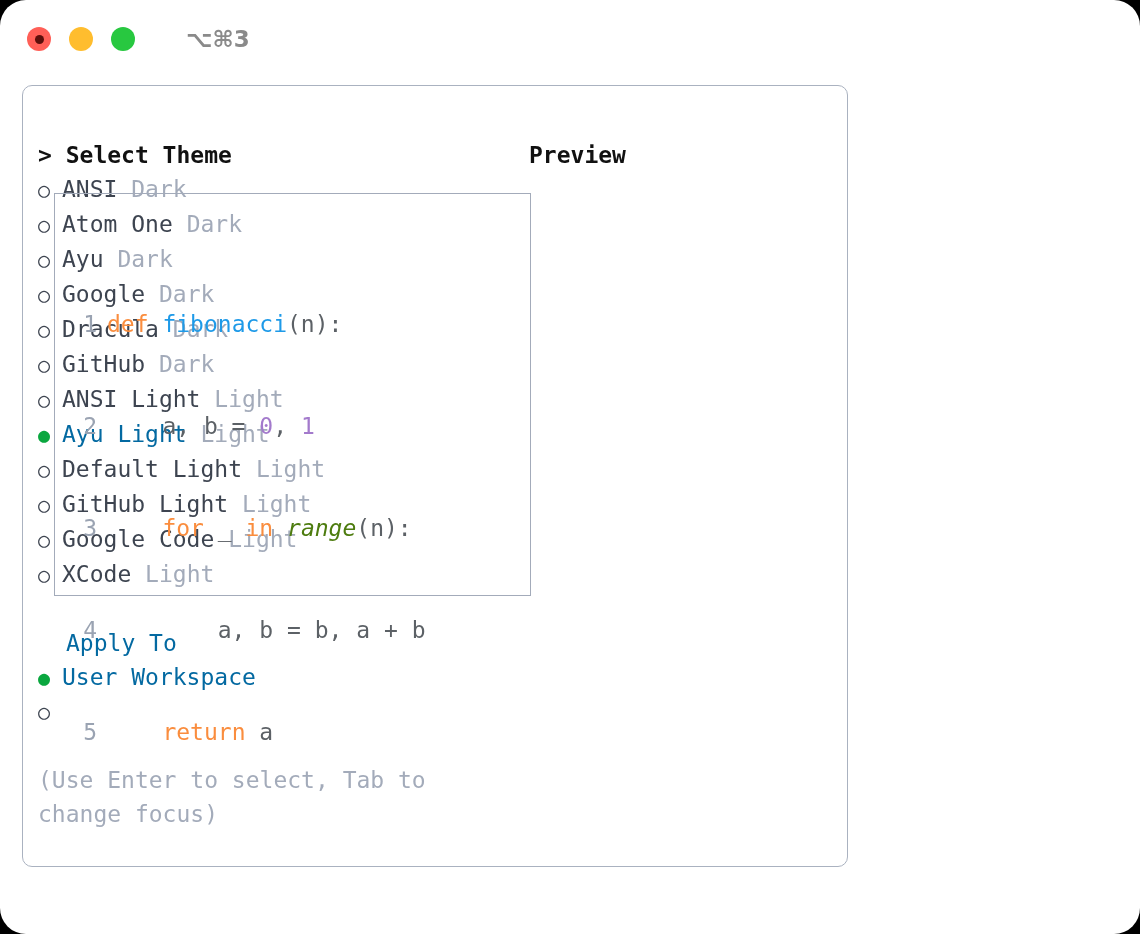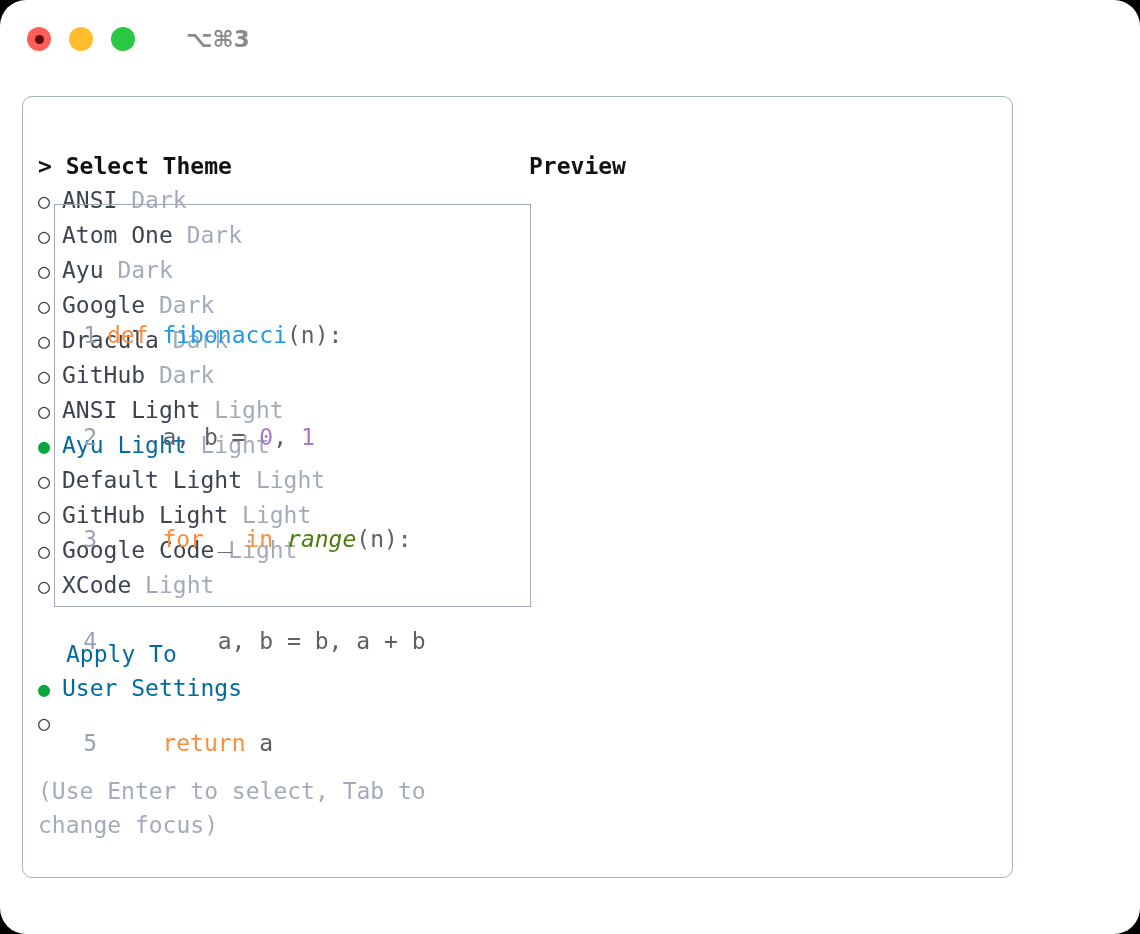--- a/index.html
+++ b/index.html
@@ -61,22 +61,22 @@
     font-size: 23px;
     font-weight: bold;
     color: #8a8a8a;
     letter-spacing: 0px;
     font-family: "DejaVu Sans", sans-serif;
   }
 
   .panel {
     position: absolute;
     left: 22px;
-    top: 96px;
-    width: 991px;
+    top: 85px;
+    width: 826px;
     height: 782px;
     border: 1.6px solid #aab2c0;
     border-radius: 10px;
     box-sizing: border-box;
   }
 
   .panel-inner {
     position: relative;
     width: 100%;
     height: 100%;
@@ -264,21 +264,21 @@
             <span class="opt-label">XCode</span>
             <span class="opt-suffix"> <span>Light</span></span>
           </div>
         </div>
 
         <div class="spacer-sm"></div>
 
         <div class="apply-title">Apply To</div>
         <div class="opt-row selected">
           <span class="marker sel">●</span>
-          <span class="opt-label">User Settings</span>
+          <span class="opt-label">User Workspace</span>
         </div>
         <div class="opt-row">
           <span class="marker">○</span>
         </div>
 
         <div class="spacer-sm"></div>
 
         <div class="hint">(Use Enter to select, Tab to change focus)</div>
       </div>
 

